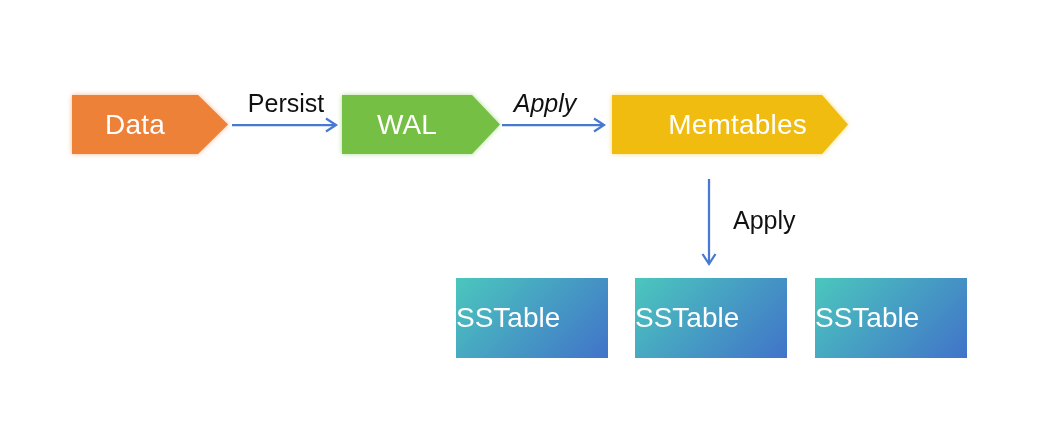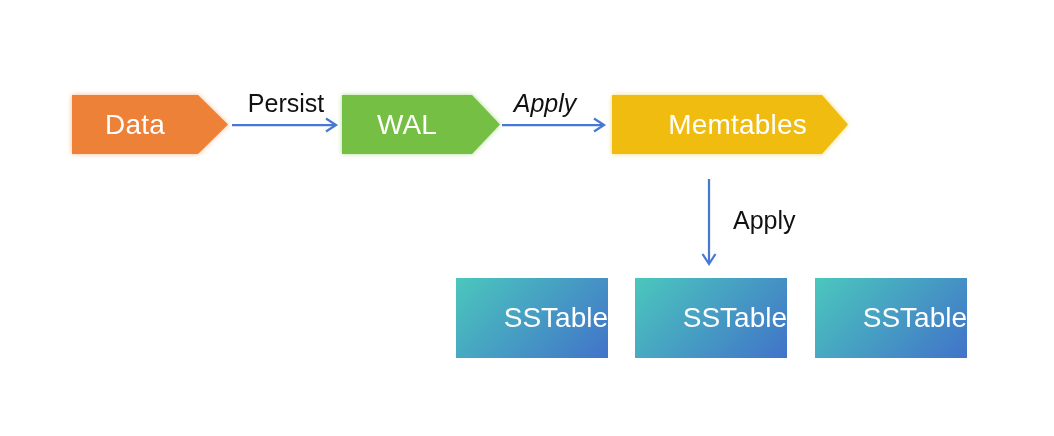--- a/index.html
+++ b/index.html
@@ -89,21 +89,21 @@
 
   
   .sstable {
     position: absolute;
     top: 278px;
     width: 152px;
     height: 80px;
     background: linear-gradient(135deg, var(--sstable-gradient-start, #4BC7BD), var(--sstable-gradient-end, #4173C9));
     display: flex;
     align-items: center;
-    justify-content: flex-end;
+    justify-content: flex-start;
     color: var(--node-text, #fff);
     font-size: 28px;
     line-height: 1;
     user-select: none;
   }
   .sstable-1 { left: 456px; }
   .sstable-2 { left: 635px; }
   .sstable-3 { left: 815px; }
 </style>
 </head>

